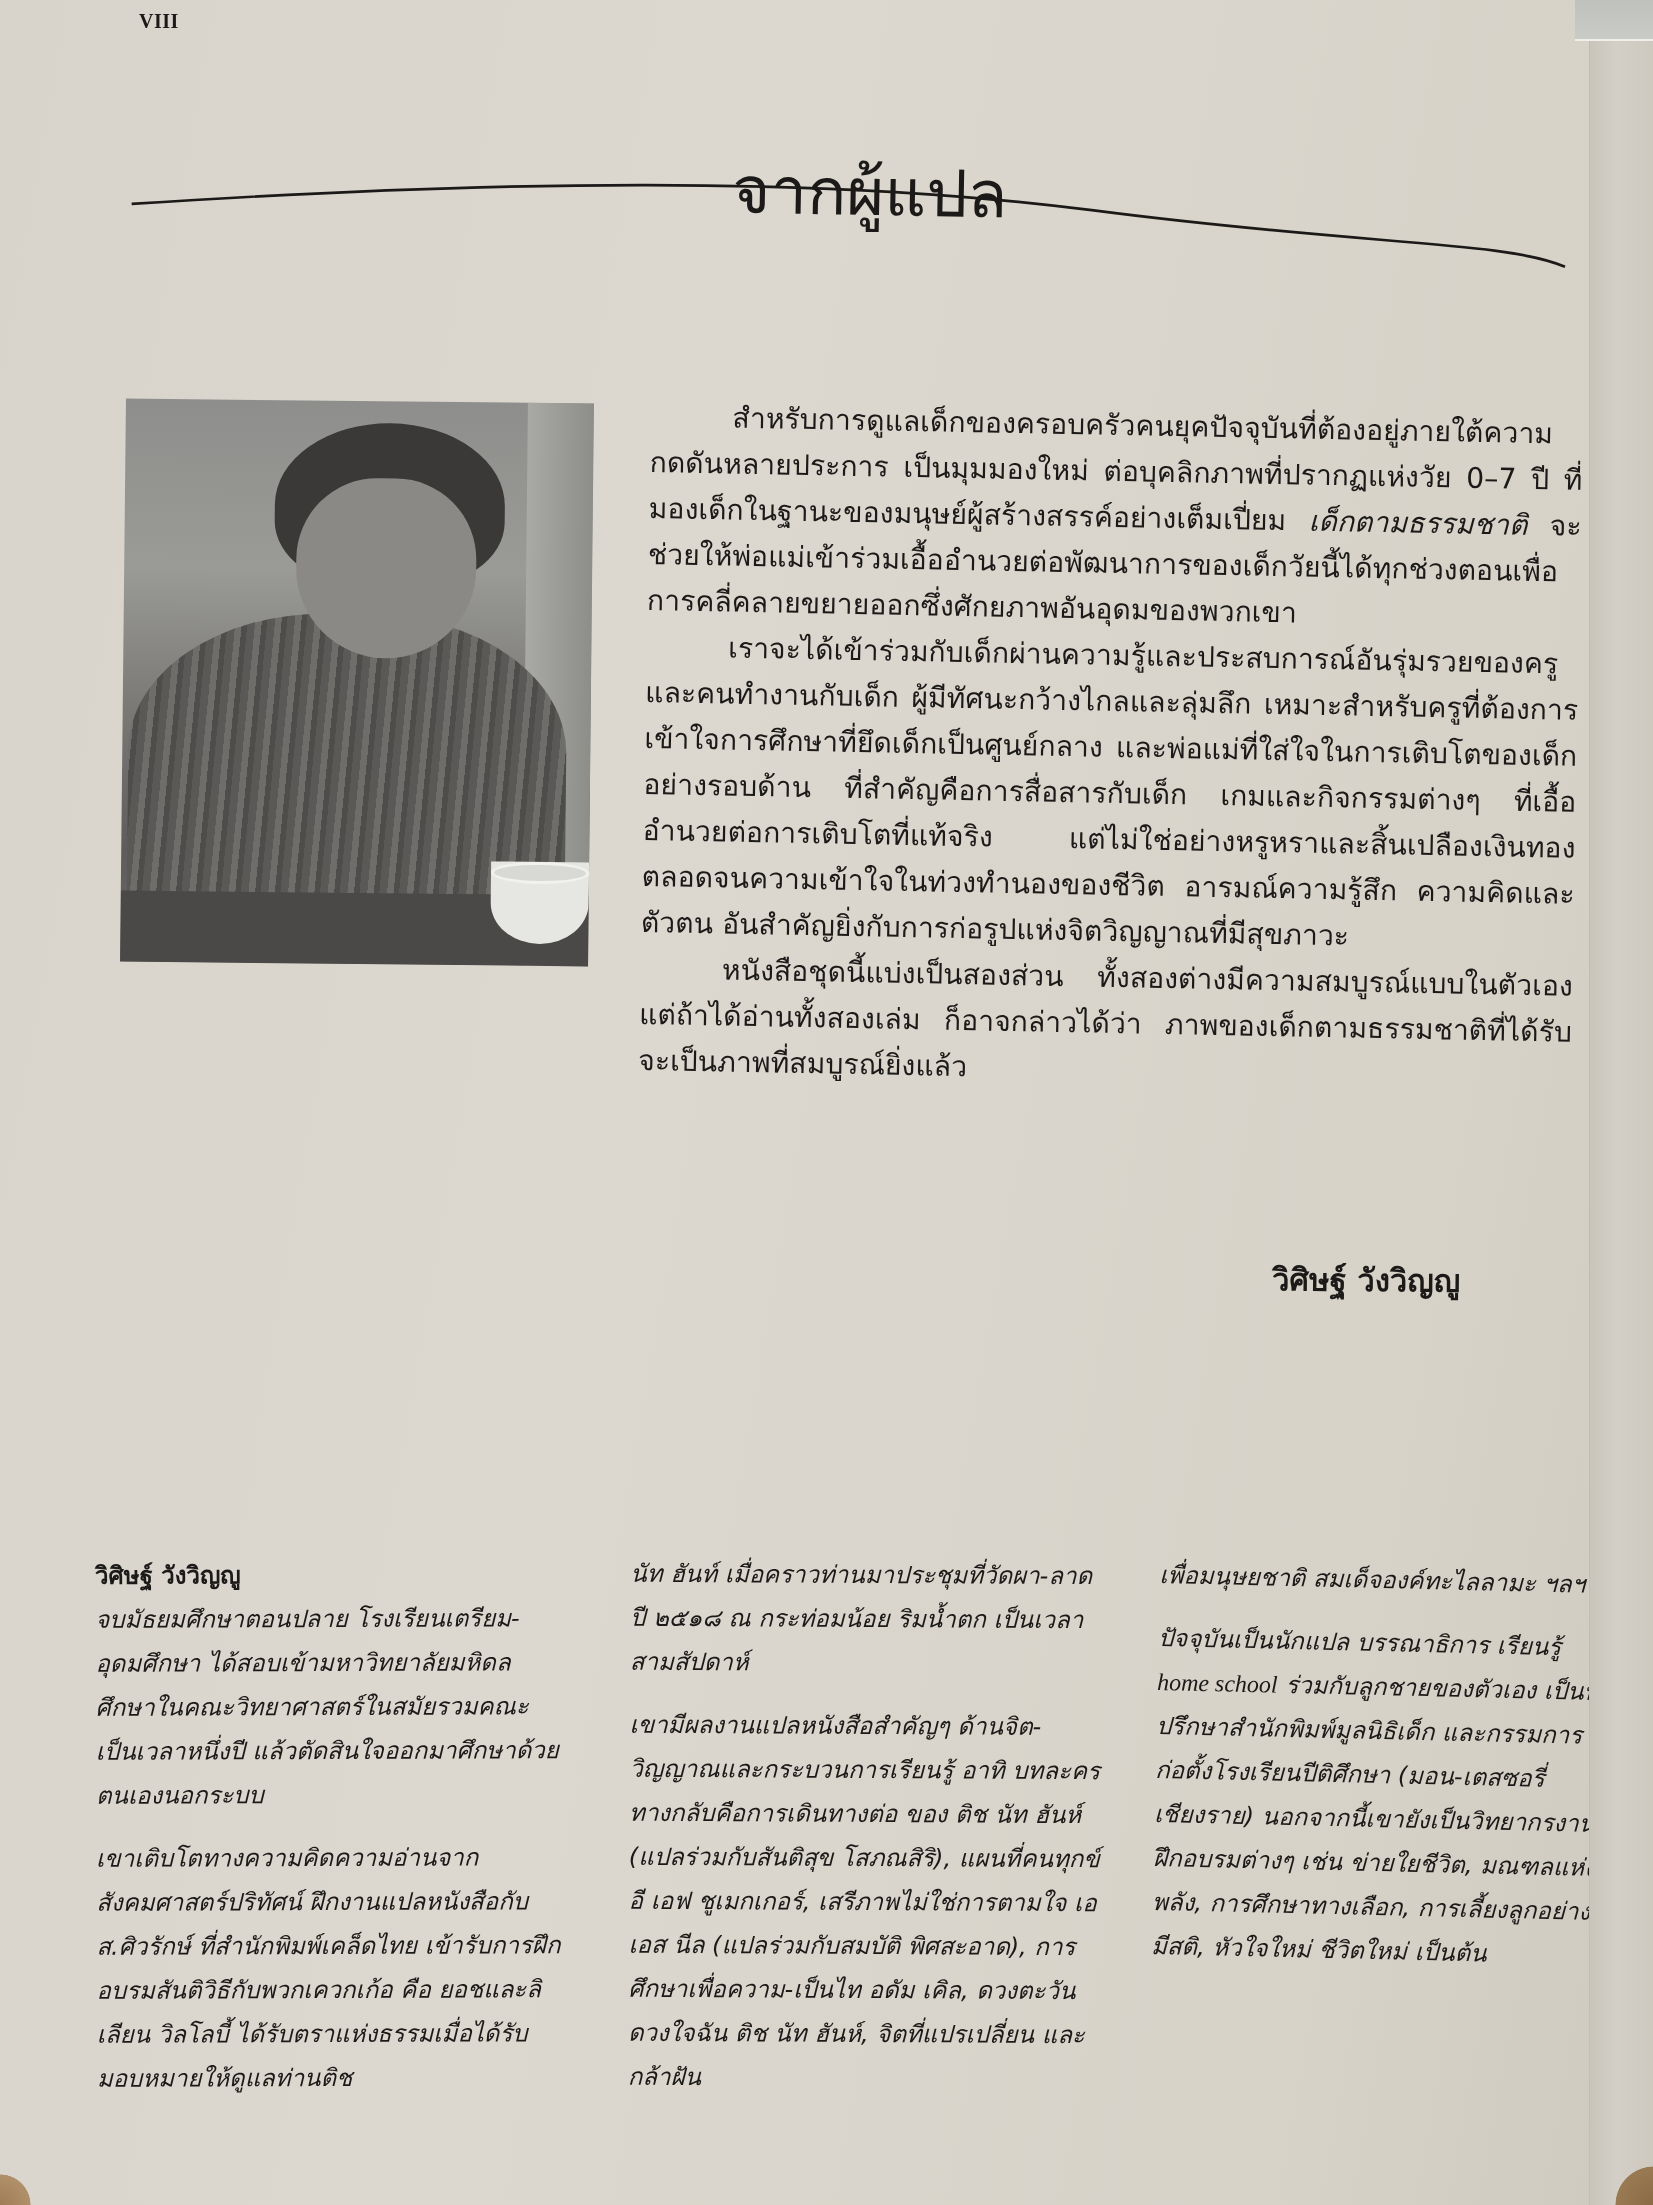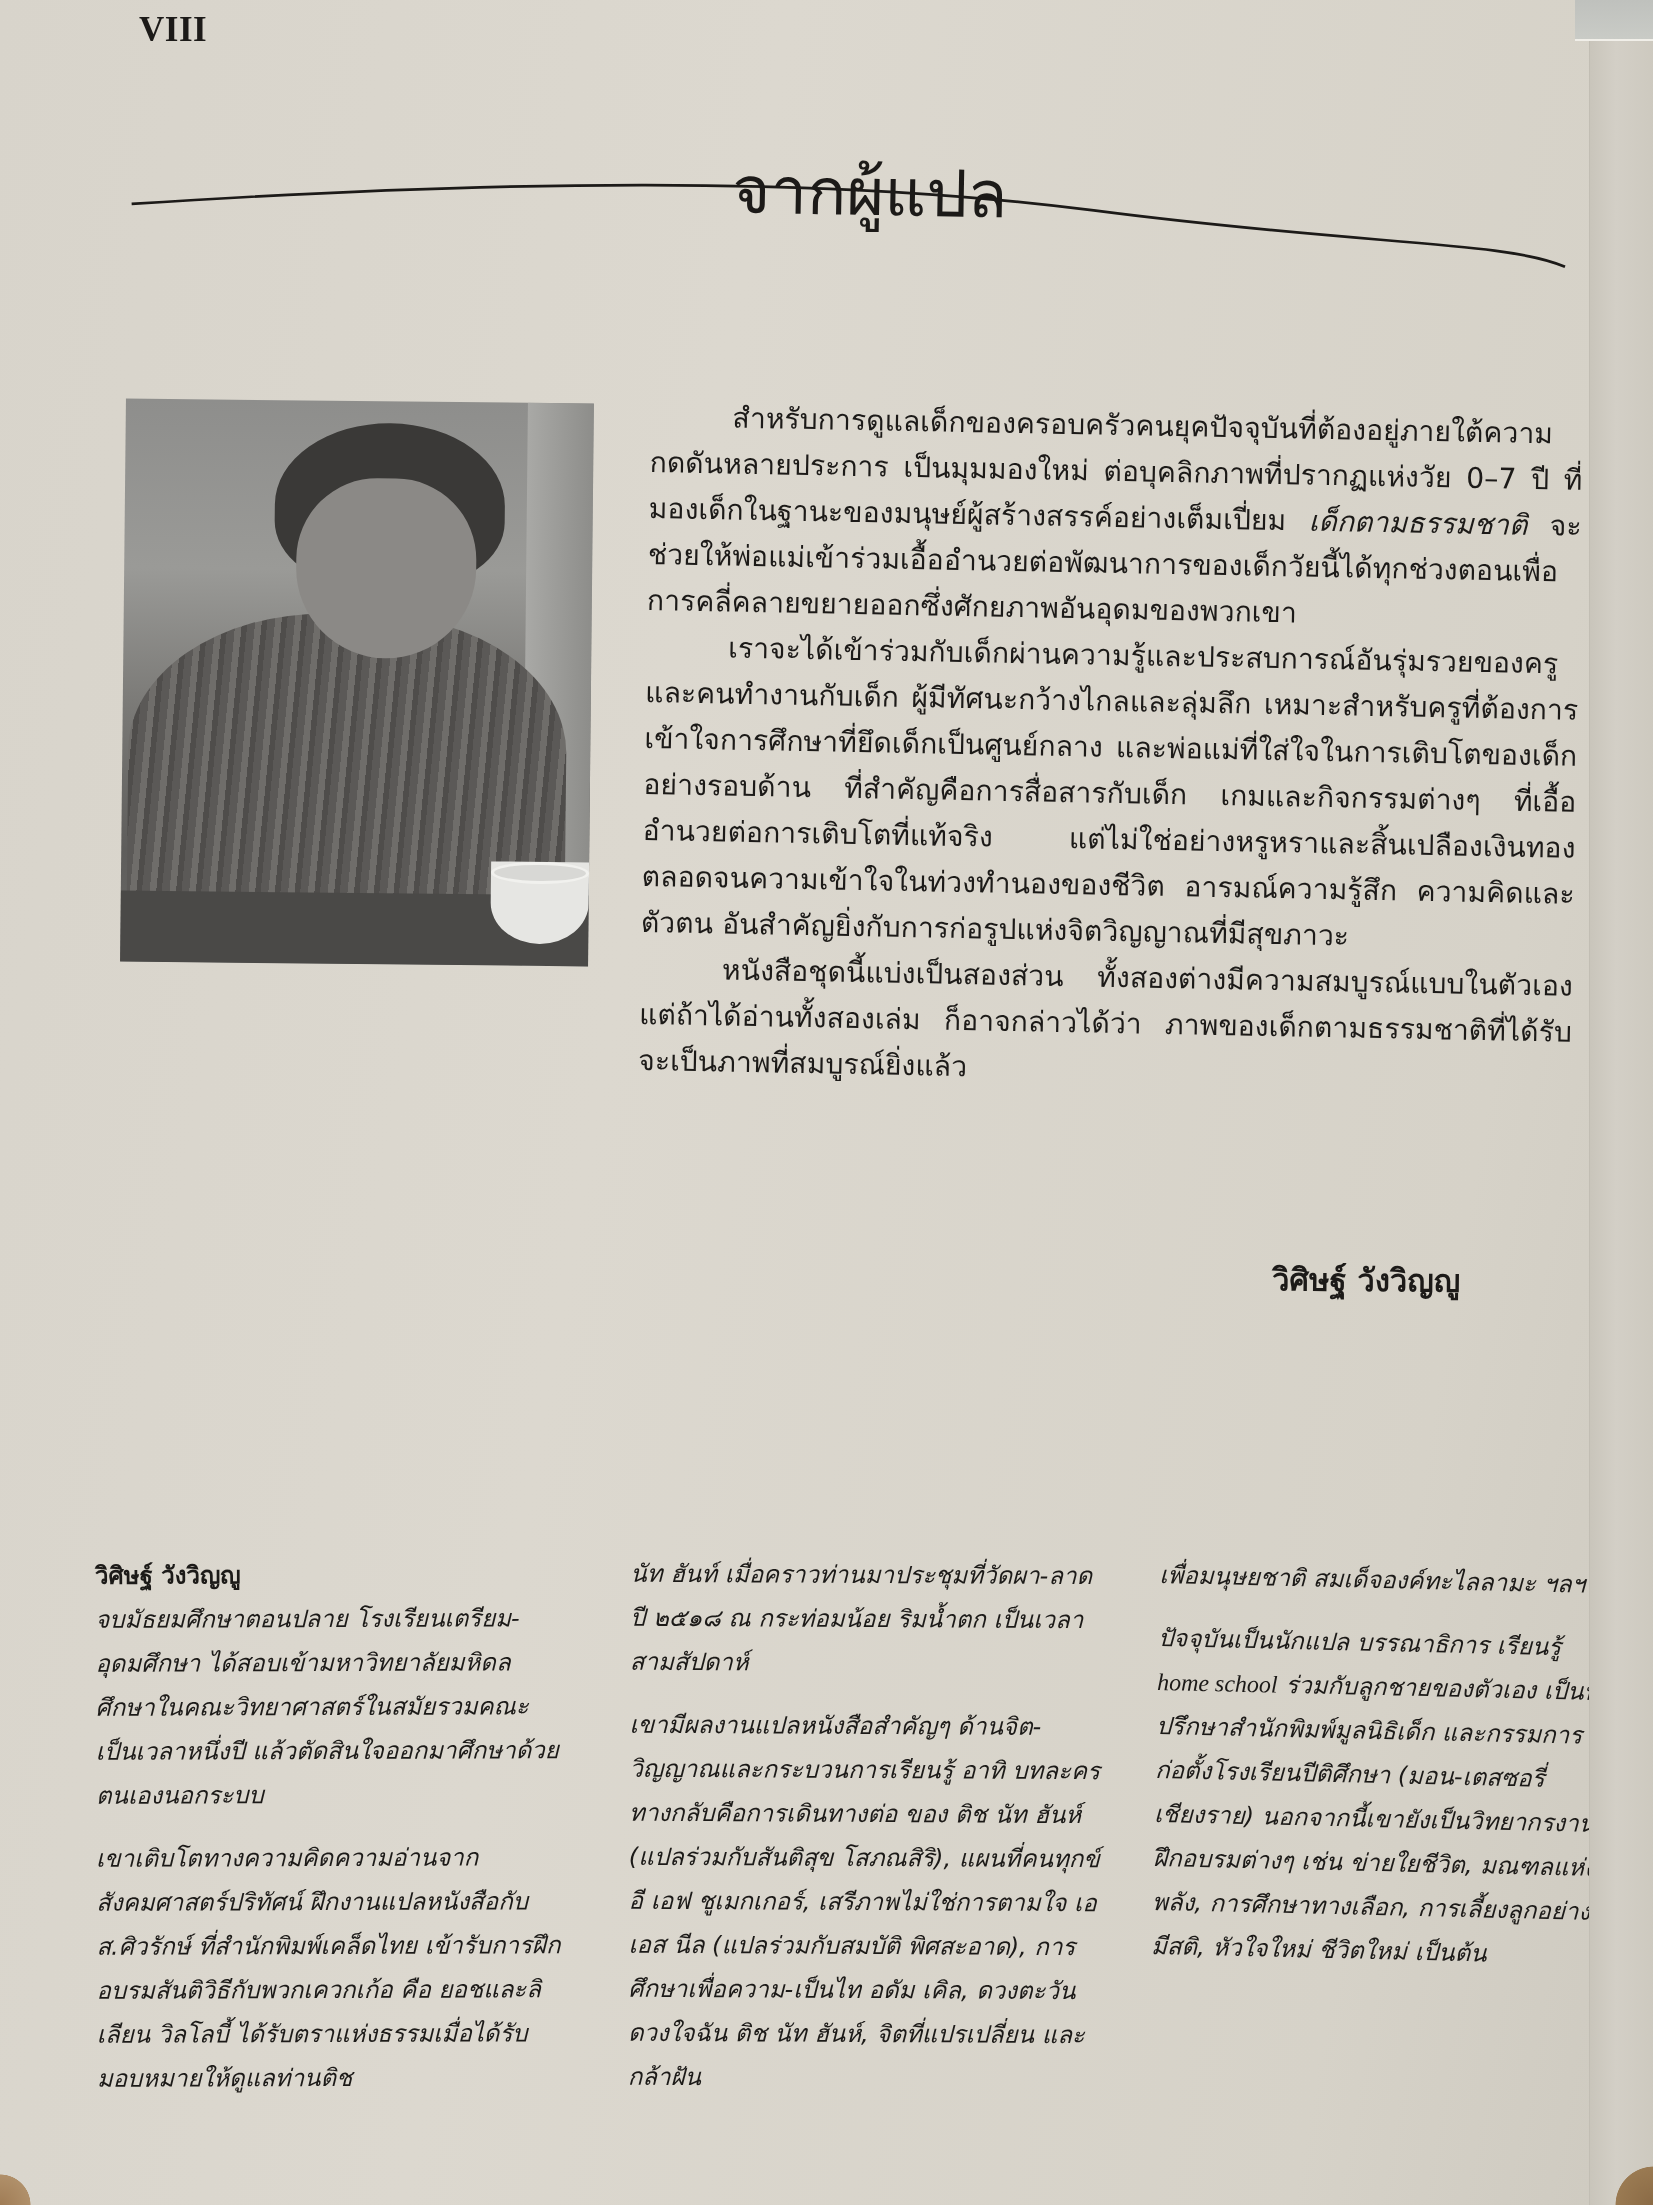--- a/index.html
+++ b/index.html
@@ -26,21 +26,21 @@
   .corner-br {
     position:absolute; right:0; bottom:0; width:49px; height:49px;
     background:radial-gradient(circle at 100% 100%,#8a6a45 0,#9a7a52 55%,transparent 56%);
   }
   .corner-bl {
     position:absolute; left:0; bottom:0; width:33px; height:44px;
     background:radial-gradient(circle at 0% 100%,#a07c55 0,#b0906a 55%,transparent 56%);
   }
   .folio {
     position:absolute; left:139px; top:9.8px;
-    font-family:"Liberation Serif", serif; font-weight:bold; font-size:35px; letter-spacing:0.5px;
+    font-family:"Liberation Serif", serif; font-weight:bold; font-size:20px; letter-spacing:0.5px;
   }
   .title {
     position:absolute; left:706px; top:96px; width:328px; text-align:center;
     font-family:"DejaVu Sans", sans-serif; font-size:65px; font-weight:normal;
     transform:rotate(1deg);
   }
   .rule { position:absolute; left:0; top:0; width:1654px; height:328px; pointer-events:none; }
   .photo {
     position:absolute; left:123px; top:401px; width:468px; height:563px;
     transform:rotate(0.6deg);

